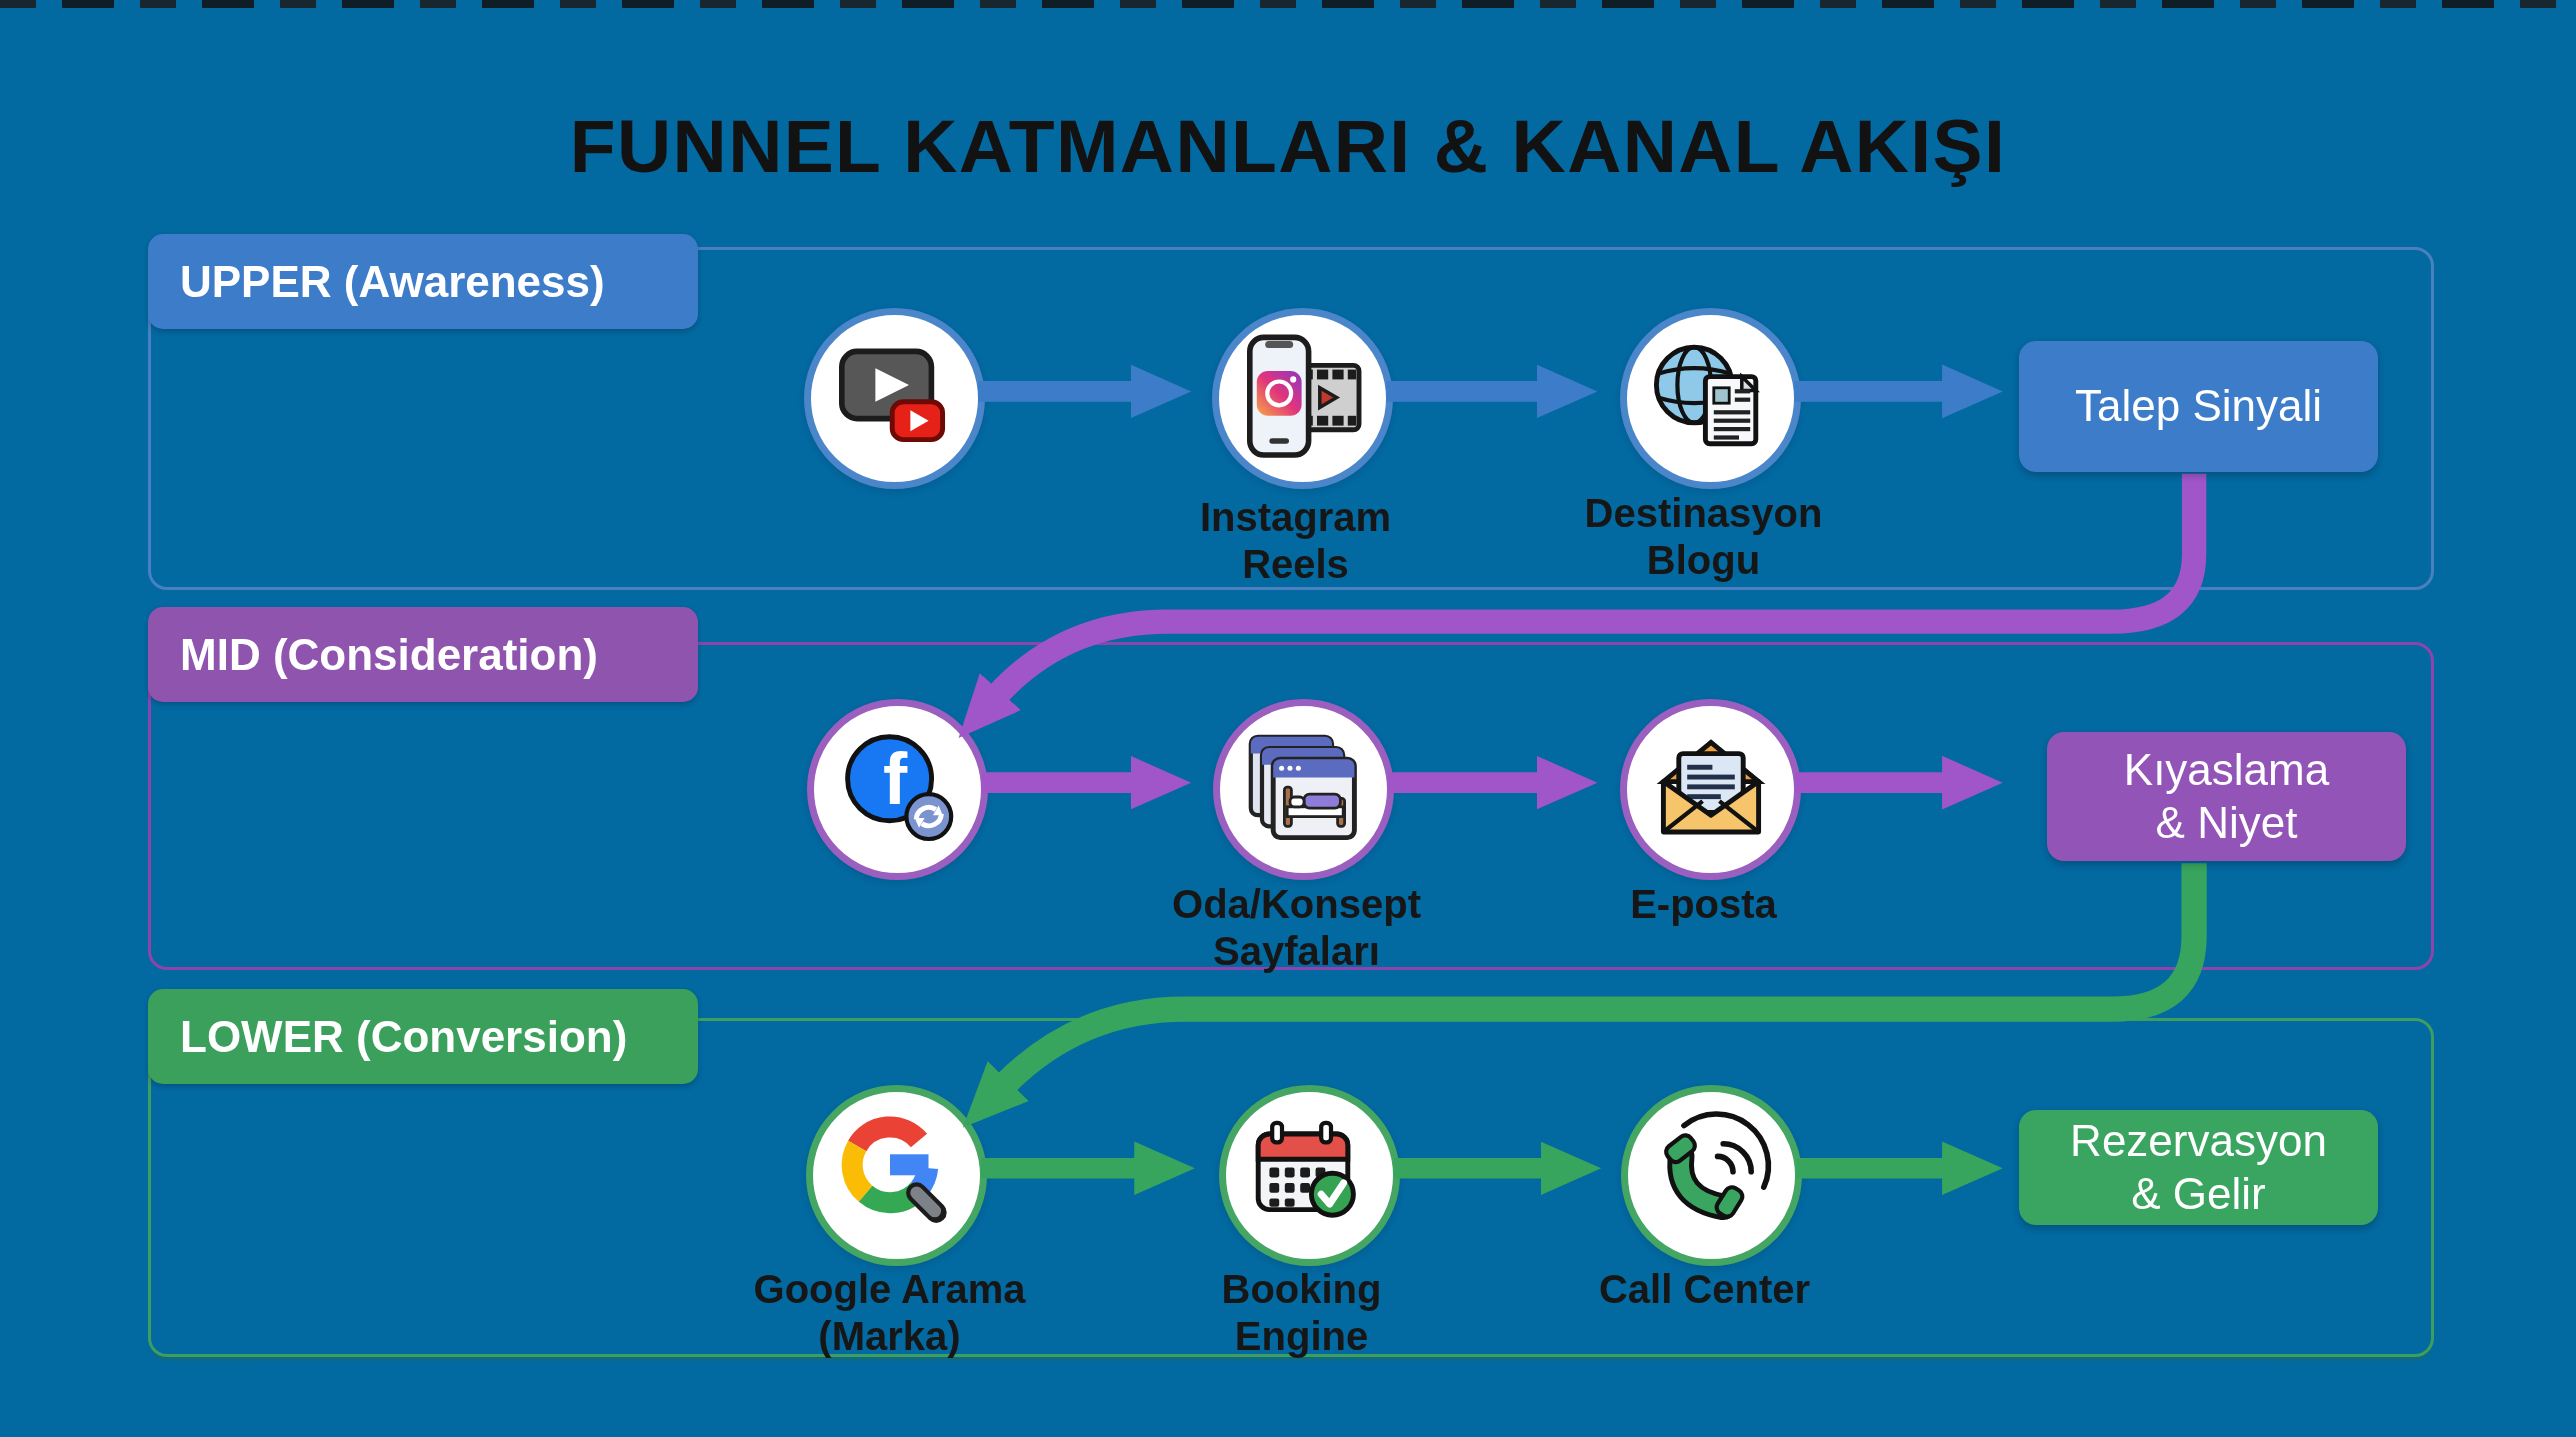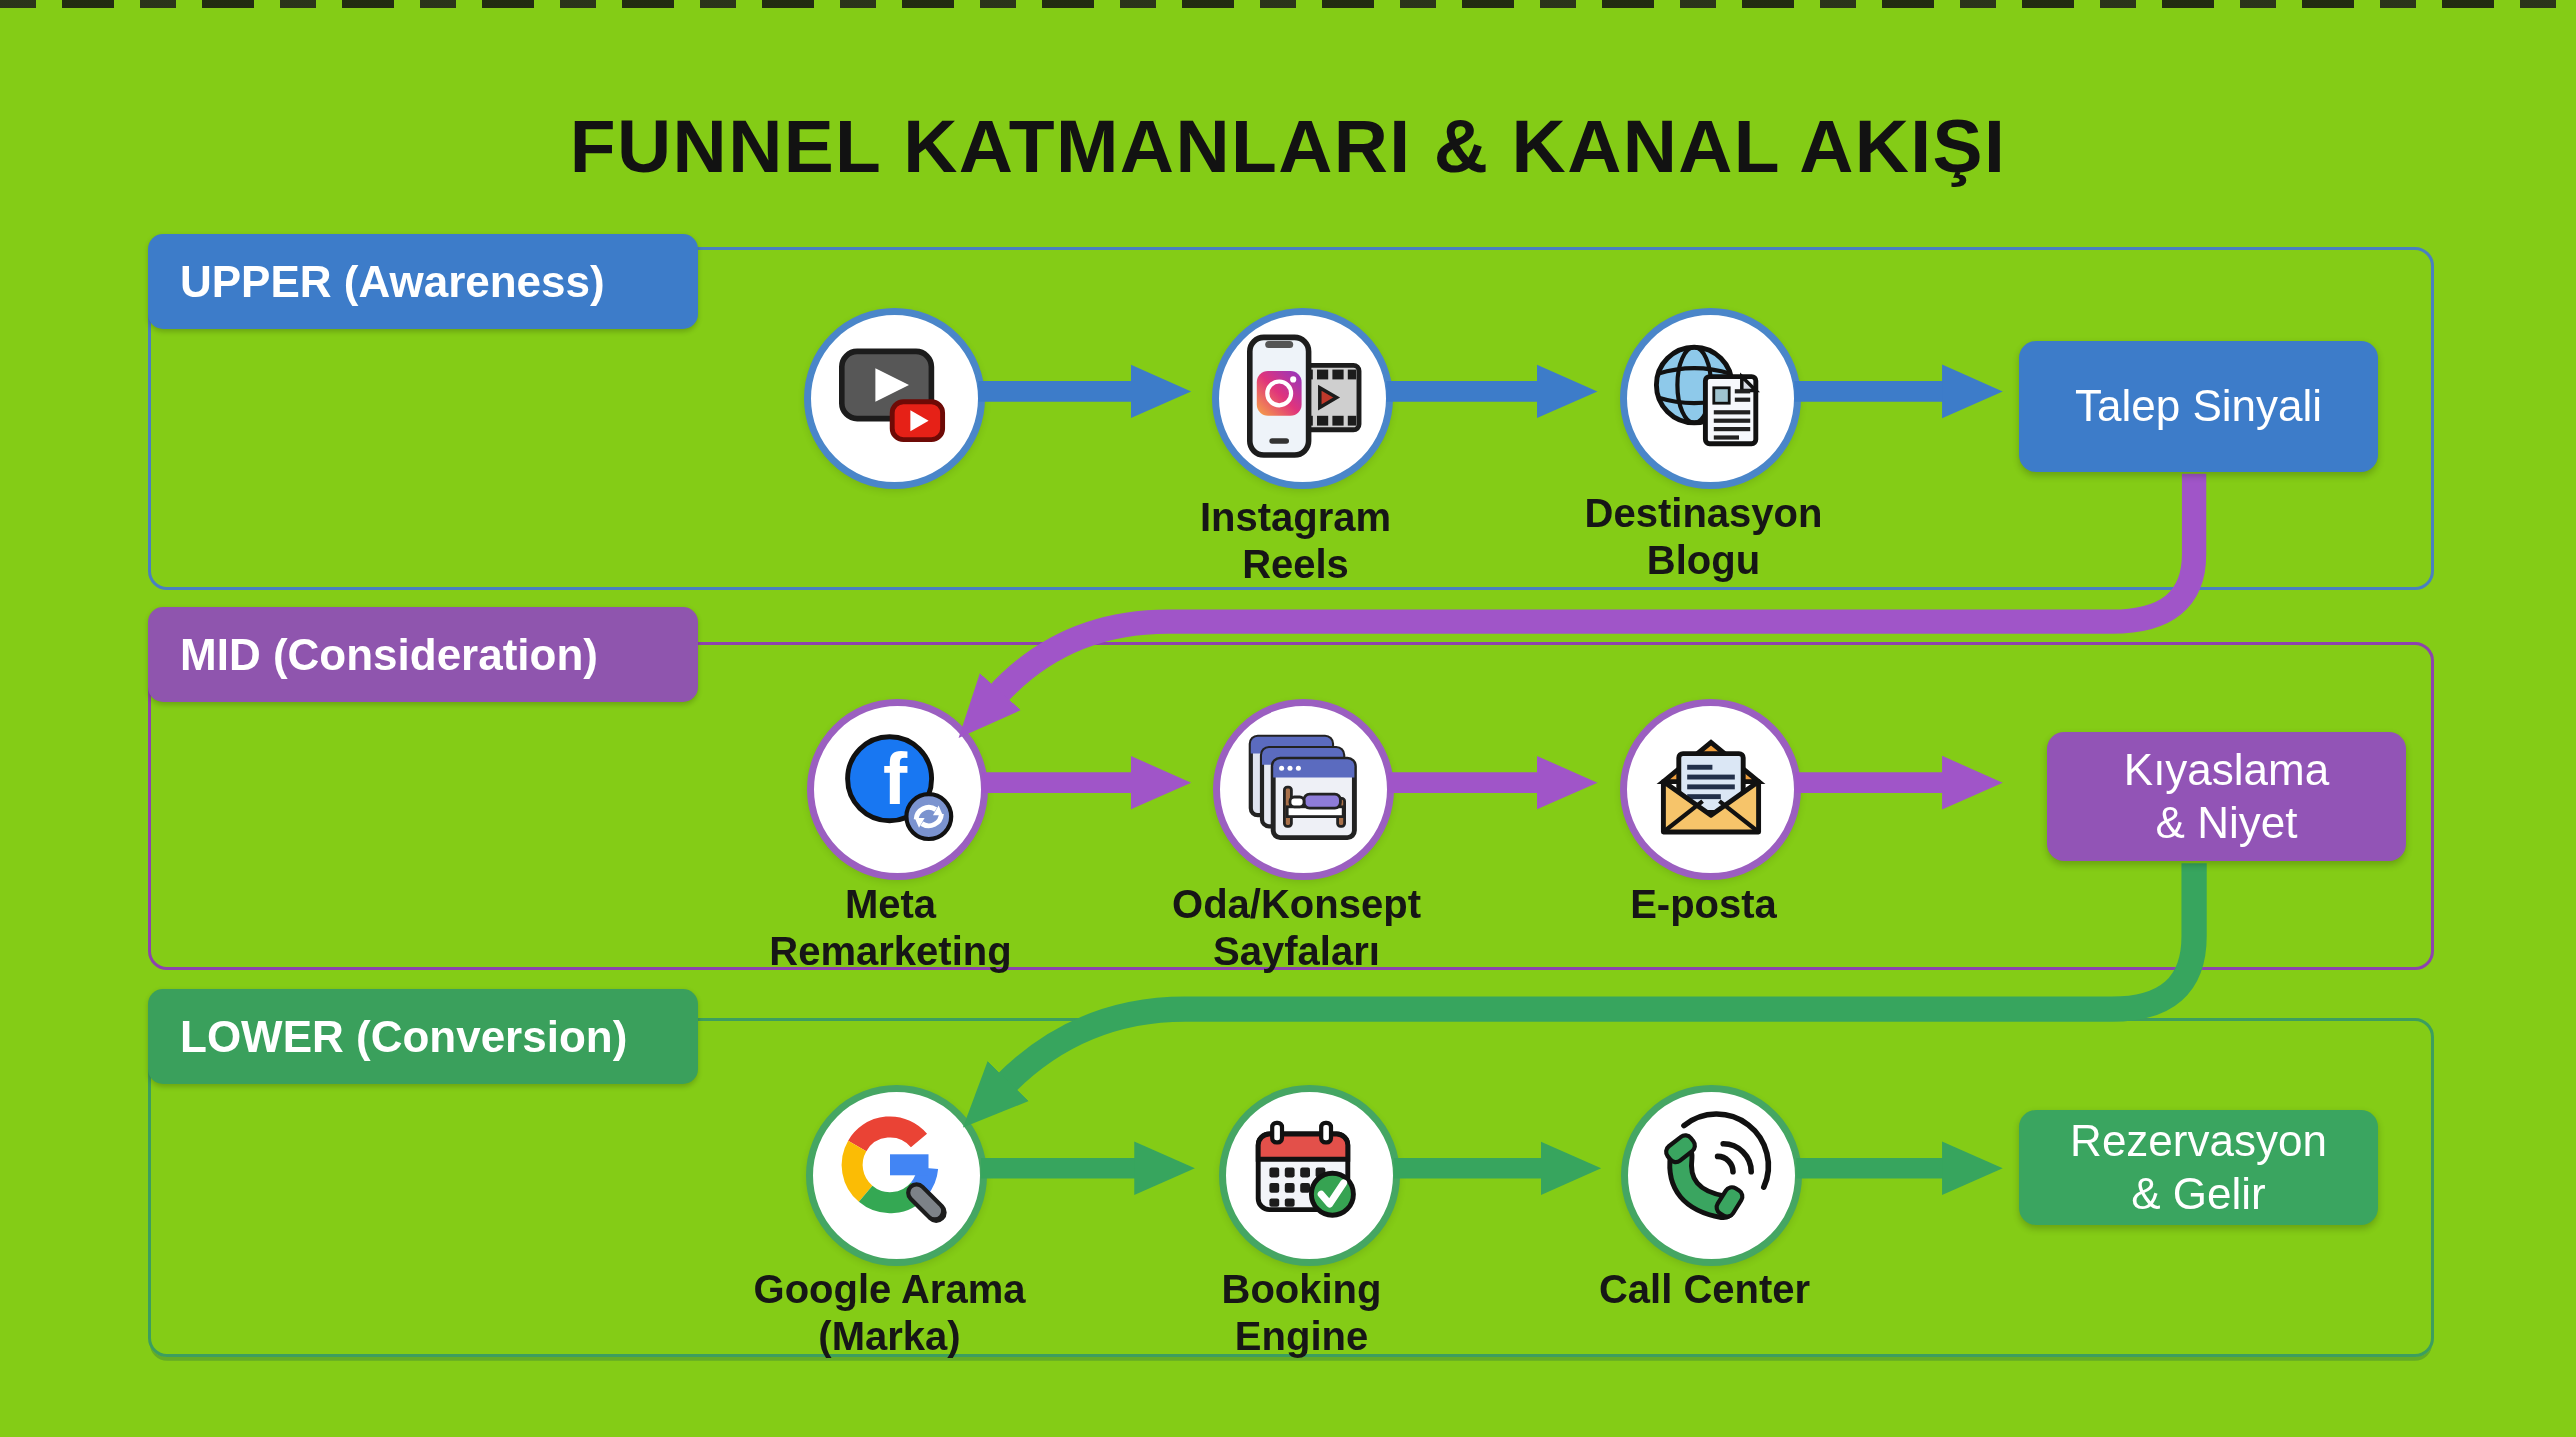--- a/index.html
+++ b/index.html
@@ -1,16 +1,16 @@
 <!DOCTYPE html>
 <html style="font-size:15px"><head>
 <meta charset="utf-8">
 <style>
   html,body{margin:0;padding:0;background:#f7f6f4;}
-  #canvas{position:relative;width:2576px;height:1438px;background:#84cc16;overflow:hidden;
+  #canvas{position:relative;width:2576px;height:1438px;background:#0369a1;overflow:hidden;
           font-family:"Liberation Sans",sans-serif;}
   .topstrip{position:absolute;top:0;left:0;width:100%;height:7.5px;opacity:.85;
     background:repeating-linear-gradient(90deg,#1b1b1b 0 36px,transparent 36px 62px,#101010 62px 114px,transparent 114px 140px);}
   .title{position:absolute;top:103px;left:0;width:100%;text-align:center;
          font-size:75px;font-weight:800;letter-spacing:1.4px;color:#121212;}
   .sec{position:absolute;left:148px;width:2280px;border-radius:19px;background:transparent;}
   .sec.upper{top:247px;height:337px;border:3.7px solid #4a80bf;}
   .sec.mid{top:642px;height:322px;border:3.7px solid #8d44ad;}
   .sec.lower{top:1018px;height:333px;border:3.7px solid #3c9e5f;box-shadow:0 5.6px 0 -1.9px rgba(40,110,70,.35);}
   .tab{position:absolute;left:148px;width:550px;height:95px;border-radius:15px;z-index:6;
@@ -174,22 +174,20 @@
       <polygon points="16,44 50,16 84,44" fill="#ef9f3d" stroke="#111" stroke-width="3.5"></polygon>
       <rect x="27" y="24" width="46" height="42" rx="3" fill="#dbe7f5" stroke="#111" stroke-width="3.5"></rect>
       <rect x="33" y="32" width="18" height="3.5" fill="#22304a"></rect>
       <rect x="33" y="39" width="34" height="3.5" fill="#22304a"></rect>
       <rect x="33" y="46" width="34" height="3.5" fill="#22304a"></rect>
       <rect x="33" y="53" width="24" height="3.5" fill="#22304a"></rect>
       <path d="M16 44 L50 68 L84 44 L84 80 L16 80 z" fill="#f6c46a" stroke="#111" stroke-width="3.5" stroke-linejoin="round"></path>
       <path d="M16 80 L44 58 M84 80 L56 58" fill="none" stroke="#111" stroke-width="3"></path>
     </svg>
   </div>
-  <div class="nlabel" style="left:694px;top:881px;">Meta
-Remarketing</div>
   <div class="nlabel" style="left:1100px;top:881px;">Oda/Konsept
 Sayfaları</div>
   <div class="nlabel" style="left:1507px;top:881px;">E-posta</div>
   <div class="obox p" style="left:2019px;top:732px;height:129px;margin-left:28px;">Kıyaslama
 &amp; Niyet</div>
 
   <div class="circ g" style="left:806px;top:1085px;">
     <svg width="140" height="140" viewBox="0 0 100 100">
       <path d="M 65.7 24.6 A 27 27 0 0 0 21.6 28.5" fill="none" stroke="#ea4335" stroke-width="15"></path>
       <path d="M 21.6 28.5 A 27 27 0 0 0 27.6 62.7" fill="none" stroke="#fbbc05" stroke-width="15"></path>

